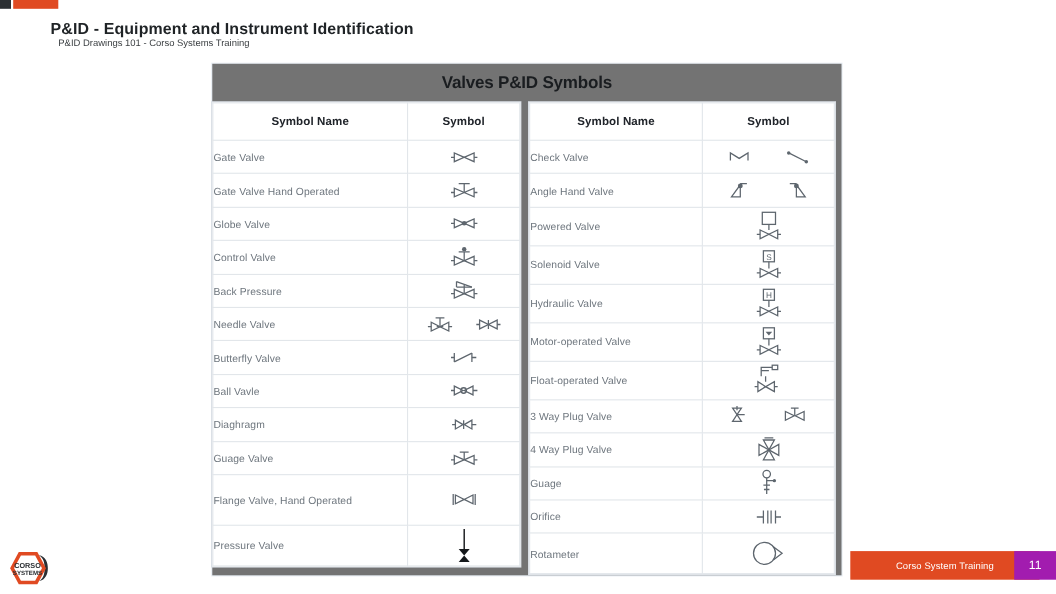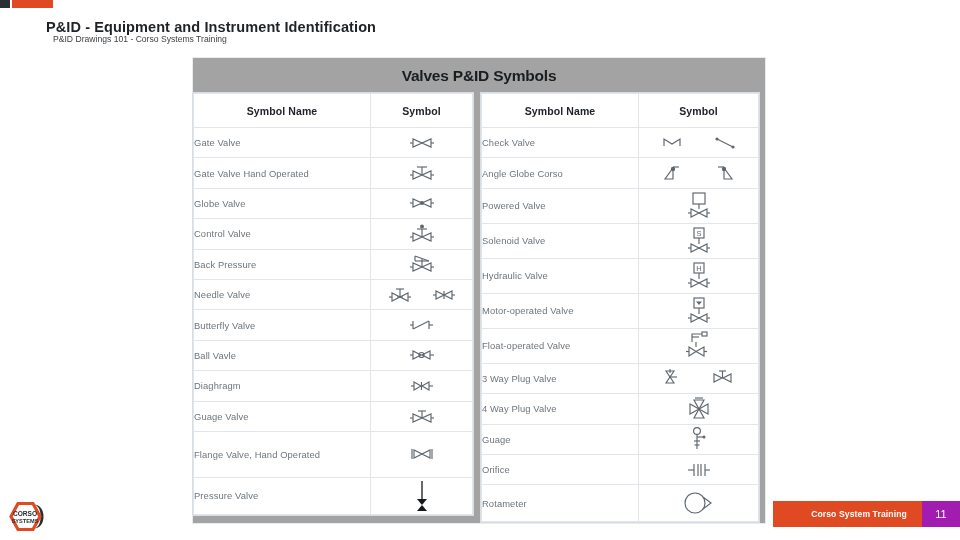--- a/index.html
+++ b/index.html
@@ -17,21 +17,21 @@
     color:#1f2326;letter-spacing:.1px;white-space:nowrap;
   }
   #page-subtitle{
     position:absolute;left:53px;top:34px;font-size:8.6px;font-weight:normal;
     color:#3b3f42;white-space:nowrap;
   }
 
   
   #symbol-panel{
     position:absolute;left:193px;top:58px;width:572px;height:465px;
-    background:#a3a3a3;
+    background:#737373;
     box-shadow:0 0 0 1px rgba(210,220,232,.55);
   }
   #panel-title{
     text-align:center;font-size:15.5px;font-weight:bold;color:#1a1d20;
     padding-top:9px;letter-spacing:-.2px;
   }
 
   
   #tables{
     position:absolute;left:6px;top:35px;width:560px;
@@ -68,21 +68,21 @@
   .symwrap.two{justify-content:space-around;padding:0 6px;}
   svg{display:block;}
   .sv{stroke:#5e666e;stroke-width:1.15;fill:none;}
   .svf{fill:#5e666e;stroke:none;}
   .bk{stroke:#15181b;stroke-width:1.3;fill:none;}
   .bkf{fill:#15181b;stroke:none;}
 
   
   #footer-bar{
     position:absolute;left:773px;top:501px;width:172px;height:26px;
-    background:#e04a22;color:#ffffff;font-size:8.6px;font-weight:bold;
+    background:#e04a22;color:#ffffff;font-size:8.6px;font-weight:normal;
     display:flex;align-items:center;justify-content:center;letter-spacing:.1px;
   }
   #page-number{
     position:absolute;left:922px;top:501px;width:38px;height:26px;
     background:#a21caf;color:#ffffff;font-size:11px;
     display:flex;align-items:center;justify-content:center;
   }
   #logo{position:absolute;left:7px;top:500px;width:42px;height:33px;}
 </style>
 </head>
@@ -343,21 +343,21 @@
                   <g class="sv">
                 <line x1="3" y1="3" x2="19" y2="11"></line>
                 <circle cx="3" cy="3" r="1.6" class="svf"></circle>
                 <circle cx="19" cy="11" r="1.6" class="svf"></circle>
               </g>
                 </svg>
             </div>
           </td>
         </tr>
         <tr class="r">
-          <td class="namecell">Angle Globe Corso</td>
+          <td class="namecell">Angle Hand Valve</td>
           <td class="symcell">
             <div class="symwrap two">
               <svg width="20" height="18" viewBox="0 0 20 18">
                   <g class="sv">
                 <path d="M3 15 L11 15 L11 4 Z"></path>
                 <circle cx="11" cy="5" r="2.2" class="svf"></circle>
                 <line x1="11" y1="3" x2="17" y2="3"></line>
               </g>
                 </svg>
               <svg width="20" height="18" viewBox="0 0 20 18">

